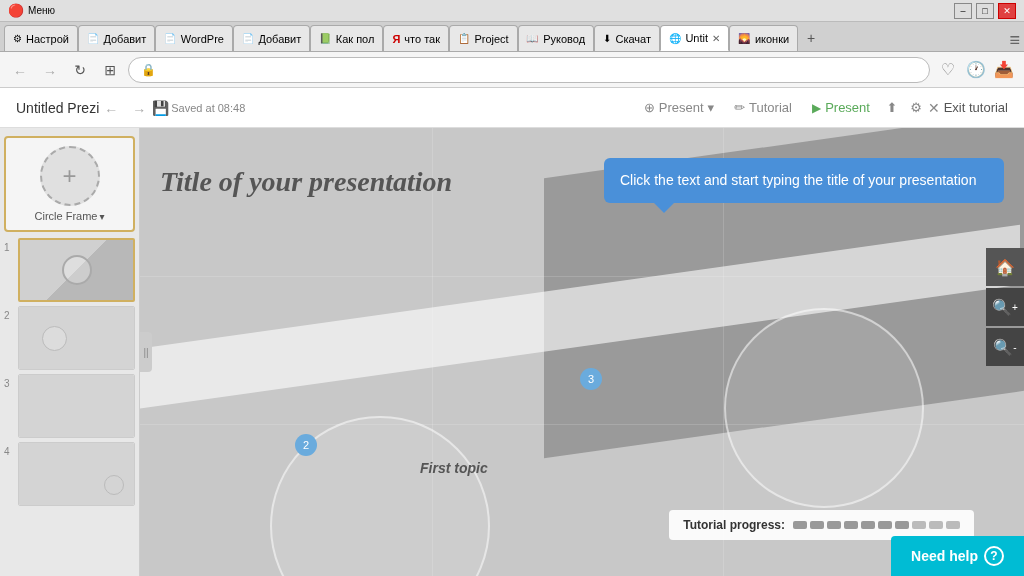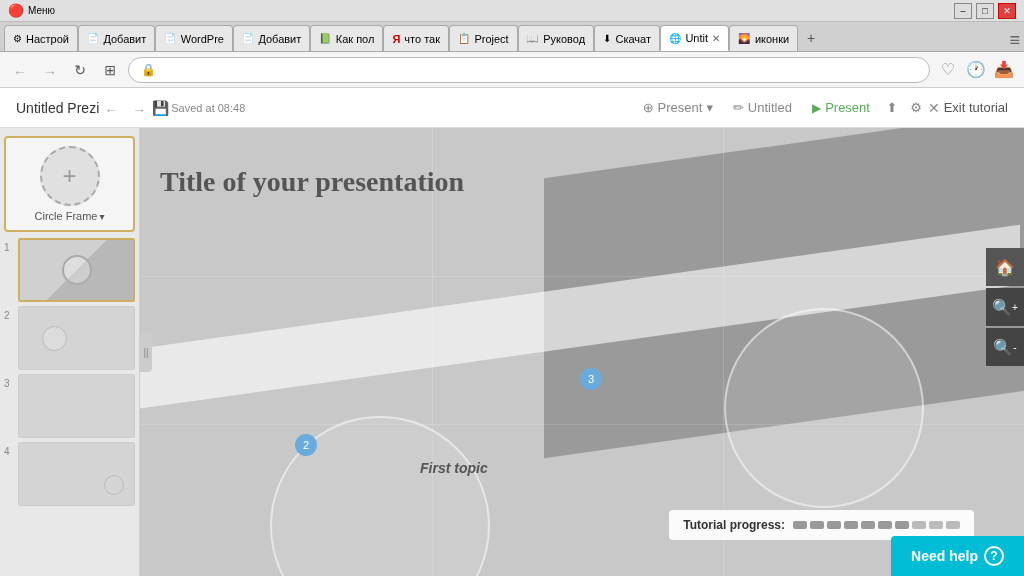--- a/index.html
+++ b/index.html
@@ -108,21 +108,21 @@
     }
 
     
     .prezi-canvas {
       width: 100%; height: 100%; position: relative;
     }
 
     
     .canvas-title {
       position: absolute; top: 38px; left: 20px;
-      font-size: 28px; font-weight: bold; color: #555; 
+      font-size: 28px; font-weight: bold; color: #555; font-style: italic;
       font-family: Georgia, serif;
     }
 
     
     .tooltip-box {
       position: absolute; top: 30px; right: 20px;
       background: #4a90d9; color: white; padding: 12px 16px;
       border-radius: 6px; width: 400px; font-size: 14px; line-height: 1.5;
       z-index: 10;
     }
@@ -289,21 +289,21 @@
   <div class="toolbar-save-icon">💾</div>
   <span class="toolbar-saved">Saved at 08:48</span>
   <div class="toolbar-spacer"></div>
   <button class="toolbar-btn">
     <span>⊕</span>
     <span>Present</span>
     <span>▾</span>
   </button>
   <button class="toolbar-btn">
     <span>✏</span>
-    <span>Untitled</span>
+    <span>Tutorial</span>
   </button>
   <button class="toolbar-btn present">
     <span class="toolbar-present-icon">▶</span>
     <span>Present</span>
   </button>
   <div class="toolbar-share">⬆</div>
   <div class="toolbar-gear">⚙</div>
   <div class="toolbar-exit">
     <span class="toolbar-exit-x">✕</span>
     <span>Exit tutorial</span>
@@ -369,20 +369,24 @@
 
       <div class="grid-lines">
         <div class="grid-line-v" style="left:33%;"></div>
         <div class="grid-line-v" style="left:66%;"></div>
         <div class="grid-line-h" style="top:33%;"></div>
         <div class="grid-line-h" style="top:66%;"></div>
       </div>
 
       <div class="canvas-title">Title of your presentation</div>
 
+      <div class="tooltip-box">
+        <span>Click the text and start typing the title of your presentation</span>
+        <div class="tooltip-arrow"></div>
+      </div>
 
       <div style="position:absolute;bottom:-60px;left:130px;width:220px;height:220px;border-radius:50%;border:2px solid rgba(255,255,255,0.5);background:rgba(255,255,255,0.1);"></div>
 
       <div style="position:absolute;top:180px;right:100px;width:200px;height:200px;border-radius:50%;border:2px solid rgba(255,255,255,0.5);background:rgba(255,255,255,0.1);"></div>
 
       <div class="canvas-badge" style="bottom:120px;left:155px;">
         <span>2</span>
       </div>
 
       <div class="canvas-badge" style="top:240px;left:440px;">

